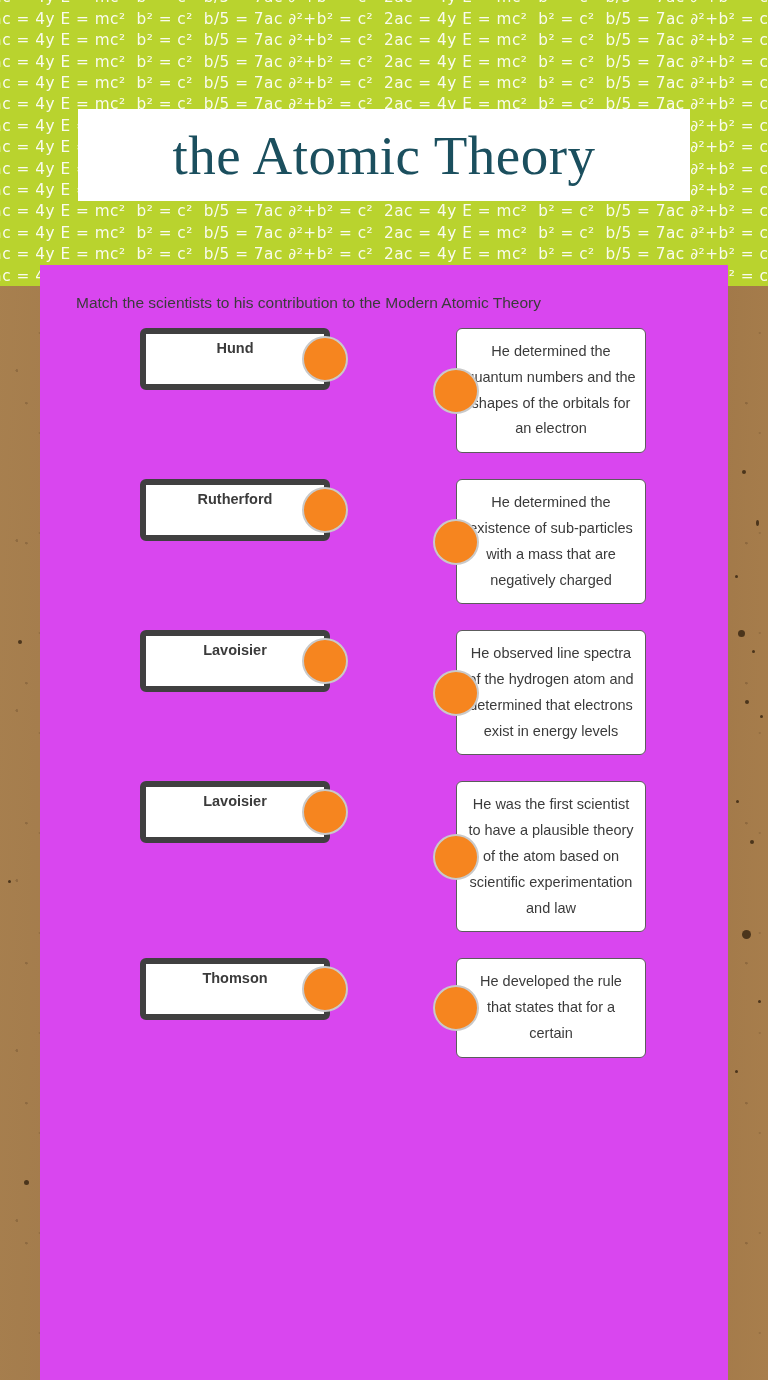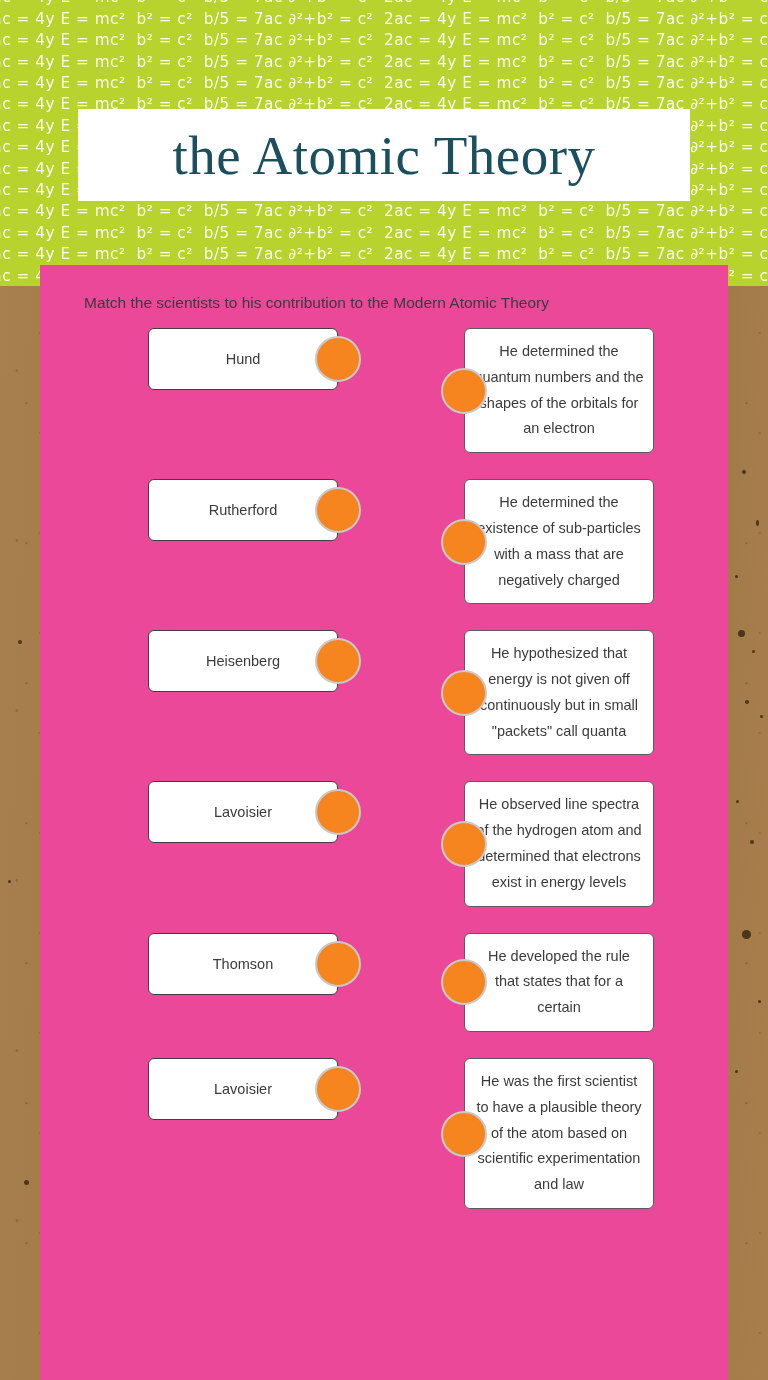--- a/index.html
+++ b/index.html
@@ -84,22 +84,22 @@
     line-height: 1;
     white-space: nowrap;
   }
 
   
   .content-card {
     position: absolute;
     left: 40px; top: 265px;
     width: 688px;
     height: 1115px;
-    background: #ec4899;
-    padding: 28px 0 0 16px;
+    background: #d946ef;
+    padding: 28px 0 0 8px;
   }
 
   .instruction {
     font-size: 15.5px;
     color: #3b3b3b;
     padding-left: 28px;
     padding-right: 20px;
     line-height: 1.35;
     margin-bottom: 14px;
   }
@@ -117,28 +117,28 @@
 
   .name-col { position: relative; width: 190px; flex: 0 0 190px; }
   .gap-col  { flex: 0 0 126px; }
   .desc-col { position: relative; width: 190px; flex: 0 0 190px; }
 
   .name-box {
     position: relative;
     width: 190px;
     min-height: 62px;
     background: #ffffff;
-    border: 1px solid #404040;
+    border: 6px solid #404040;
     border-radius: 6px;
     display: flex;
-    align-items: center;
     justify-content: center;
     font-size: 14.5px;
     color: #3b3b3b;
     padding: 6px 10px;
+    font-weight: bold;
   }
 
   .desc-box {
     position: relative;
     width: 190px;
     background: #ffffff;
     border: 1px solid #5c5c5c;
     border-radius: 6px;
     display: flex;
     align-items: center;
@@ -222,73 +222,58 @@
           <div class="desc-col">
             <div class="desc-box">
               <span>He determined the existence of sub-particles with a mass that are negatively charged</span>
               <span class="dot dot-left"></span>
             </div>
           </div>
         </div>
         <div class="match-row">
           <div class="name-col">
             <div class="name-box">
-              <span>Heisenberg</span>
-              <span class="dot dot-right"></span>
-            </div>
-          </div>
-          <div class="gap-col"></div>
-          <div class="desc-col">
-            <div class="desc-box">
-              <span>He hypothesized that energy is not given off continuously but in small "packets" call quanta</span>
-              <span class="dot dot-left"></span>
-            </div>
-          </div>
-        </div>
-        <div class="match-row">
-          <div class="name-col">
-            <div class="name-box">
               <span>Lavoisier</span>
               <span class="dot dot-right"></span>
             </div>
           </div>
           <div class="gap-col"></div>
           <div class="desc-col">
             <div class="desc-box">
               <span>He observed line spectra of the hydrogen atom and determined that electrons exist in energy levels</span>
               <span class="dot dot-left"></span>
             </div>
           </div>
         </div>
         <div class="match-row">
           <div class="name-col">
             <div class="name-box">
+              <span>Lavoisier</span>
+              <span class="dot dot-right"></span>
+            </div>
+          </div>
+          <div class="gap-col"></div>
+          <div class="desc-col">
+            <div class="desc-box">
+              <span>He was the first scientist to have a plausible theory of the atom based on scientific experimentation and law</span>
+              <span class="dot dot-left"></span>
+            </div>
+          </div>
+        </div>
+        <div class="match-row">
+          <div class="name-col">
+            <div class="name-box">
               <span>Thomson</span>
               <span class="dot dot-right"></span>
             </div>
           </div>
           <div class="gap-col"></div>
           <div class="desc-col">
             <div class="desc-box">
               <span>He developed the rule that states that for a certain</span>
-              <span class="dot dot-left"></span>
-            </div>
-          </div>
-        </div>
-        <div class="match-row">
-          <div class="name-col">
-            <div class="name-box">
-              <span>Lavoisier</span>
-              <span class="dot dot-right"></span>
-            </div>
-          </div>
-          <div class="gap-col"></div>
-          <div class="desc-col">
-            <div class="desc-box">
-              <span>He was the first scientist to have a plausible theory of the atom based on scientific experimentation and law</span>
               <span class="dot dot-left"></span>
             </div>
           </div>
         </div>
       </div>
   </div>
 
 </div>
 
 </body></html>

